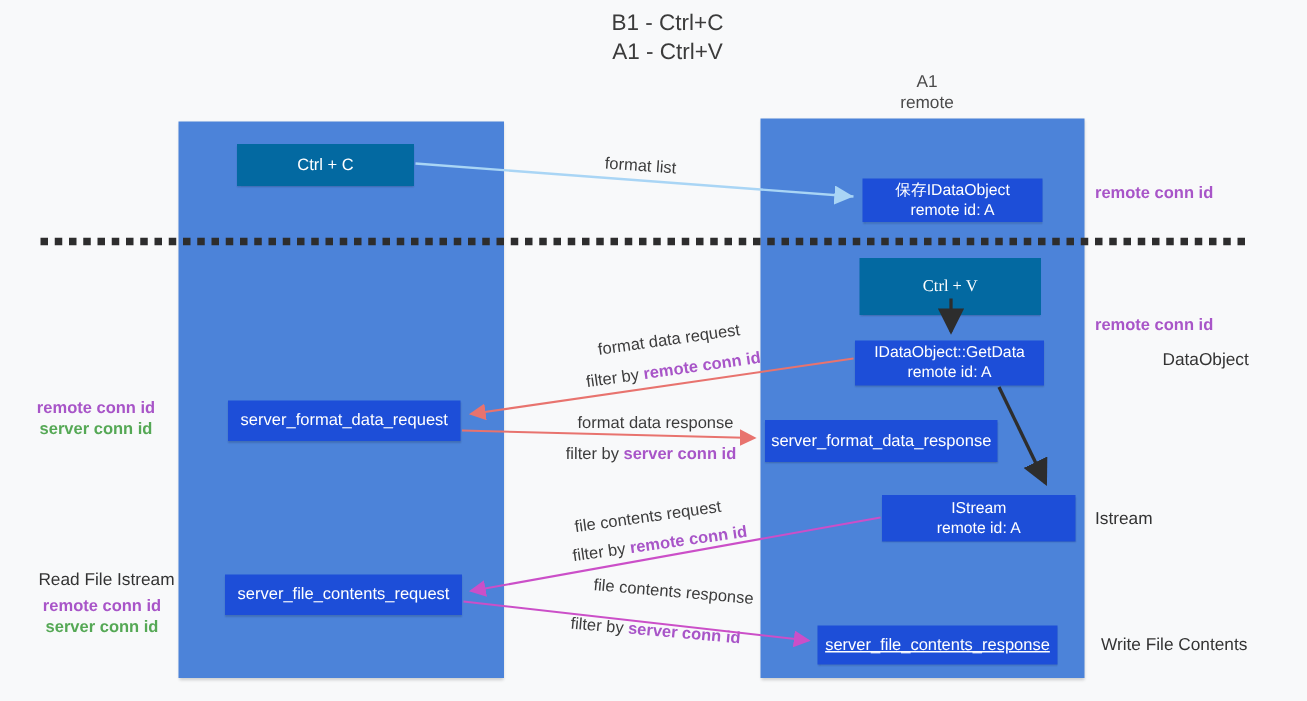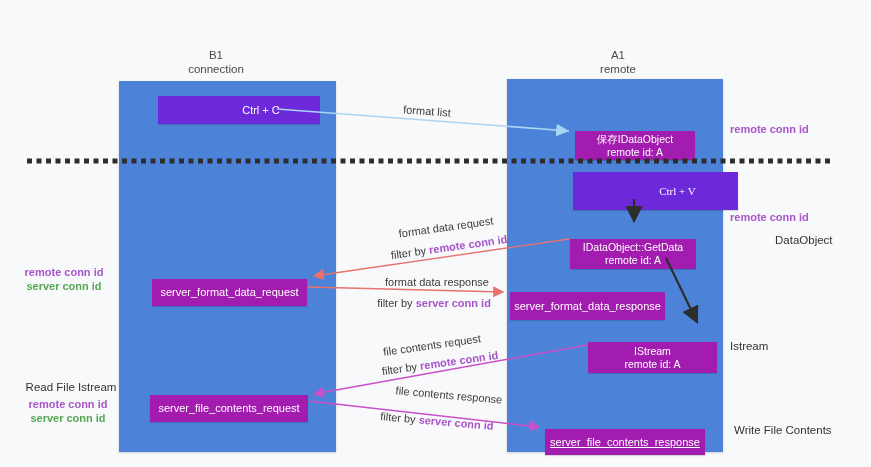--- a/index.html
+++ b/index.html
@@ -3,44 +3,44 @@
 <meta charset="utf-8">
 <style>
   html,body{margin:0;padding:0;background:#f8f9fa;font-family:"Liberation Sans",sans-serif;}
   .stage{position:relative;width:871px;height:467px;background:#f8f9fa;overflow:hidden;}
   .abs{position:absolute;}
   .title{left:325px;top:6px;width:240px;text-align:center;font-size:15px;line-height:19px;color:#3b3b3b;}
   .colhead{top:48px;width:140px;text-align:center;font-size:11.5px;line-height:14px;color:#4a4a4a;}
   .lane{background:#4c83d9;box-shadow:0 1px 2px rgba(0,0,0,0.18);}
   .box{display:flex;flex-direction:column;align-items:center;justify-content:center;
        color:#fff;text-align:center;box-shadow:0 1px 1px rgba(0,0,0,0.15);}
-  .green{background:#6d28d9;font-size:11px;padding-left:44px;}
-  .orange{background:#a21caf;font-size:10.5px;line-height:13px;margin-top:12px;}
+  .green{background:#0369a1;font-size:11px;}
+  .orange{background:#1d4ed8;font-size:10.5px;line-height:13px;}
   .orange.single{font-size:11px;}
   .mlabel{transform:translate(-50%,-50%);white-space:nowrap;font-size:11px;color:#3c3c3c;}
   .rot-up{transform:translate(-50%,-50%) rotate(-8deg);}
   .rot-dn{transform:translate(-50%,-50%) rotate(5deg);}
   .rot-sl{transform:translate(-50%,-50%) rotate(4deg);}
   .purple{color:#a855c8;font-weight:bold;}
   .greentxt{color:#55a855;font-weight:bold;}
   .sidelabel{font-size:11px;white-space:nowrap;}
   .blk{color:#333;font-size:11.5px;}
   .leftblock{width:104px;text-align:center;line-height:14px;}
   svg.overlay{position:absolute;left:0;top:0;pointer-events:none;}
 </style>
 </head>
 <body>
 
 <div class="stage">
 
+  <div class="abs title">
+    <div>B1 - Ctrl+C</div>
+    <div>A1 - Ctrl+V</div>
+  </div>
 
-  <div class="abs colhead" style="left:146px;">
-    <div>B1</div>
-    <div>connection</div>
-  </div>
   <div class="abs colhead" style="left:548px;">
     <div>A1</div>
     <div>remote</div>
   </div>
 
   <div class="abs lane" style="left:119px;top:81px;width:217px;height:371px;"></div>
   <div class="abs lane" style="left:507px;top:79px;width:216px;height:373px;"></div>
 
   <div class="abs box green" style="left:158px;top:96px;width:118px;height:28px;">
     <div>Ctrl + C</div>

